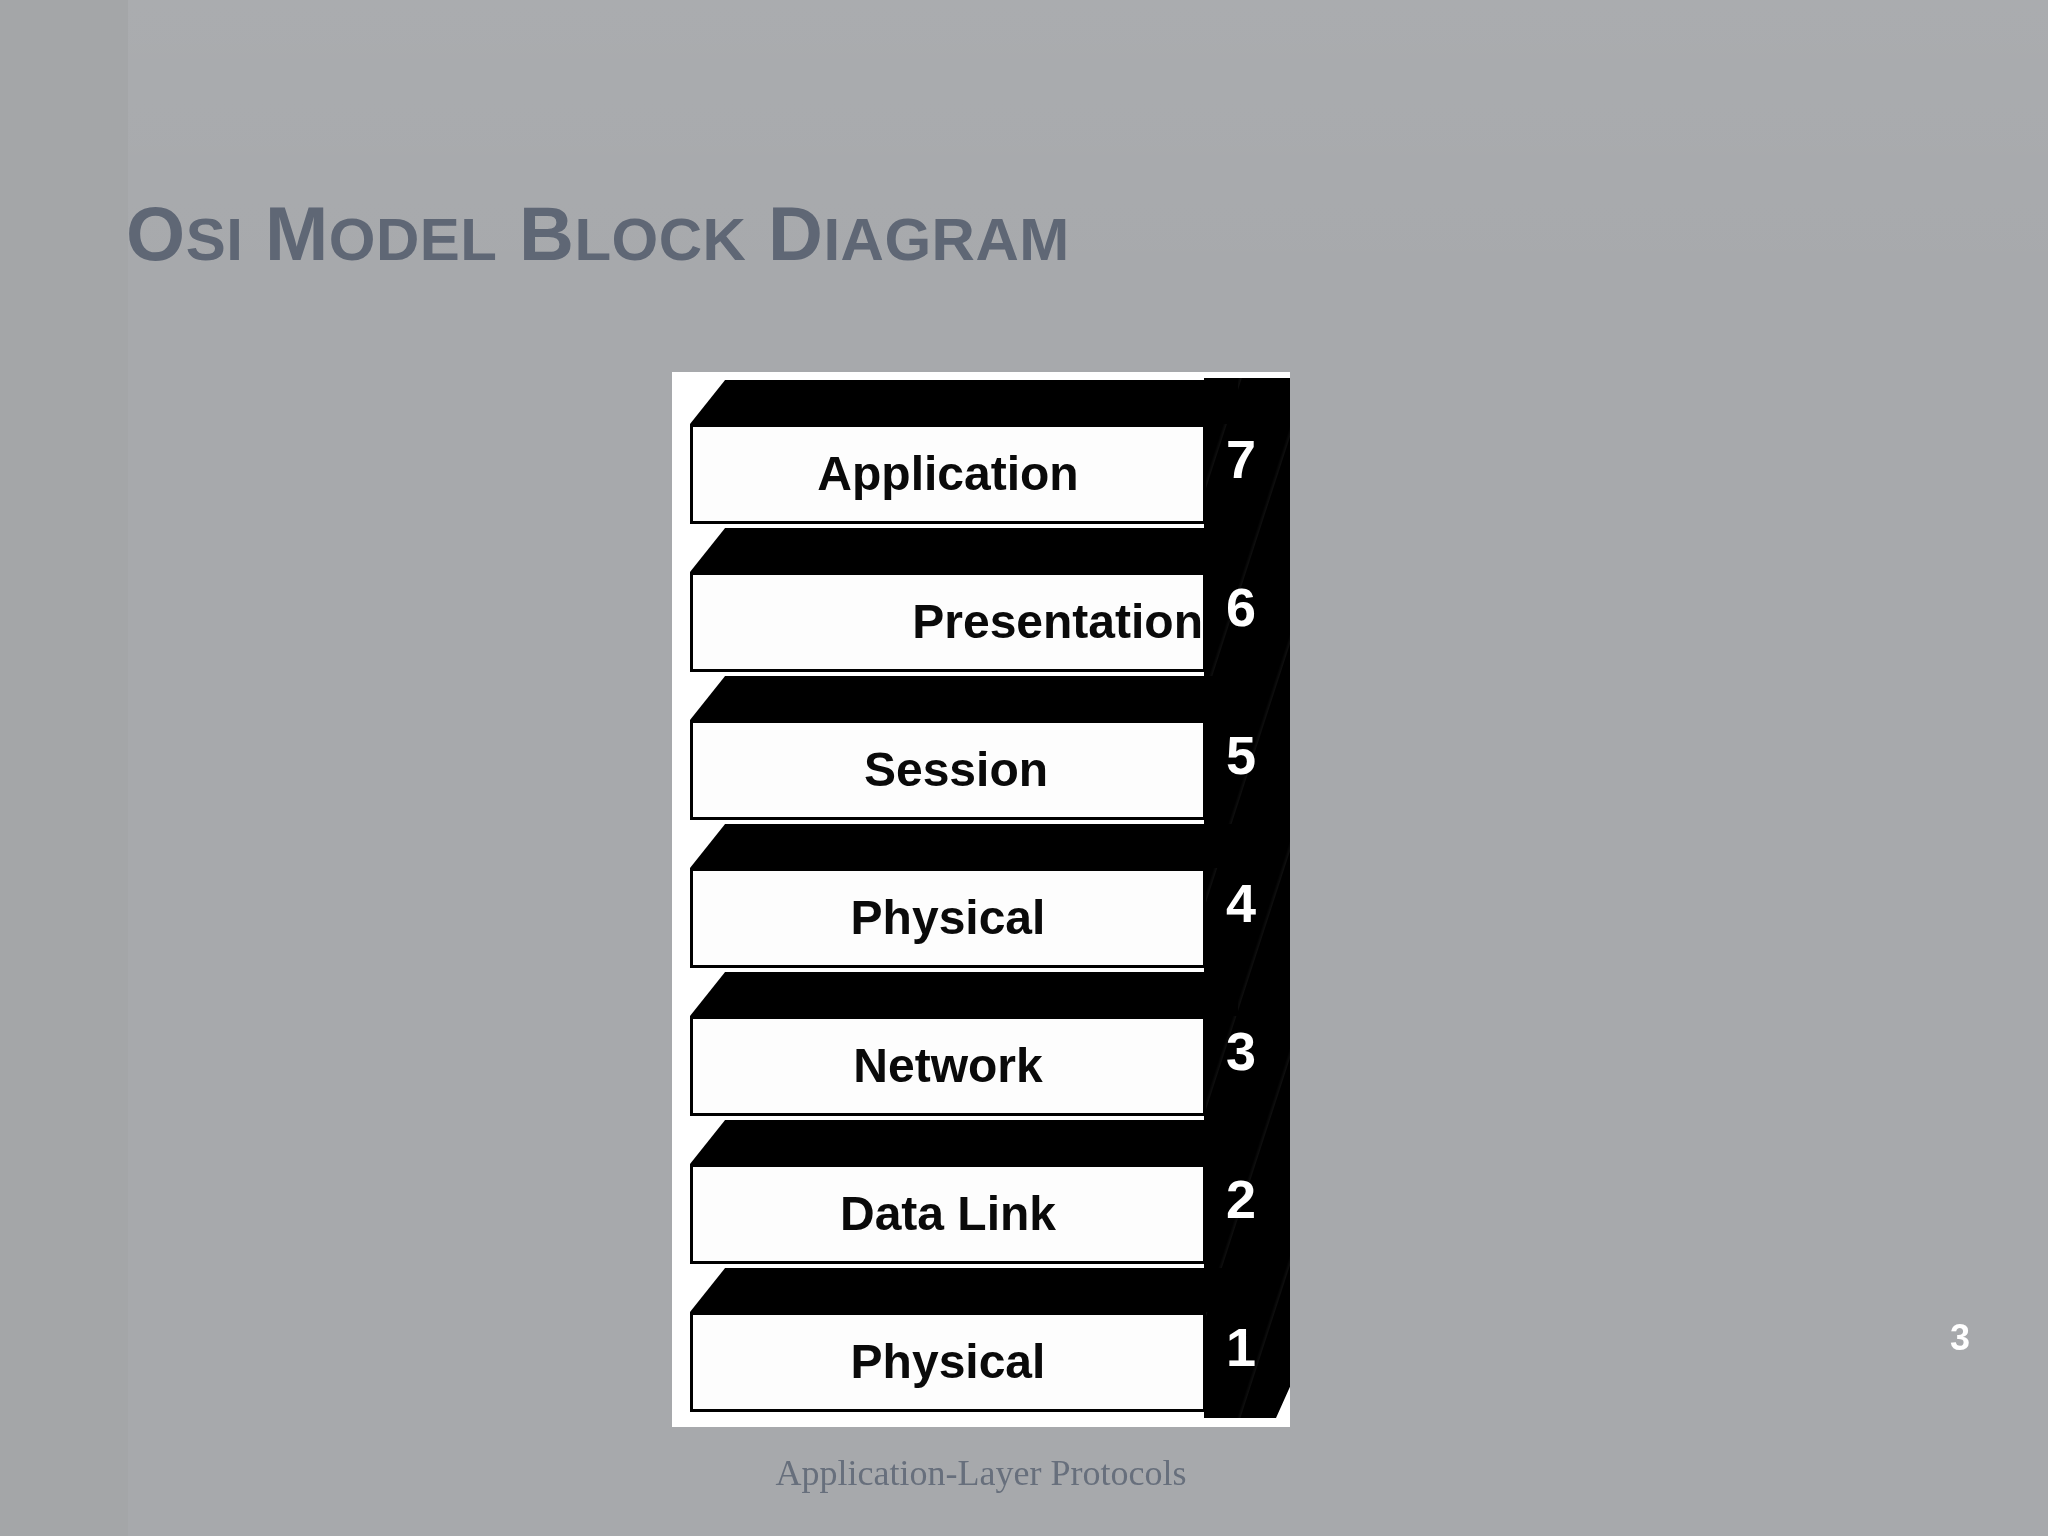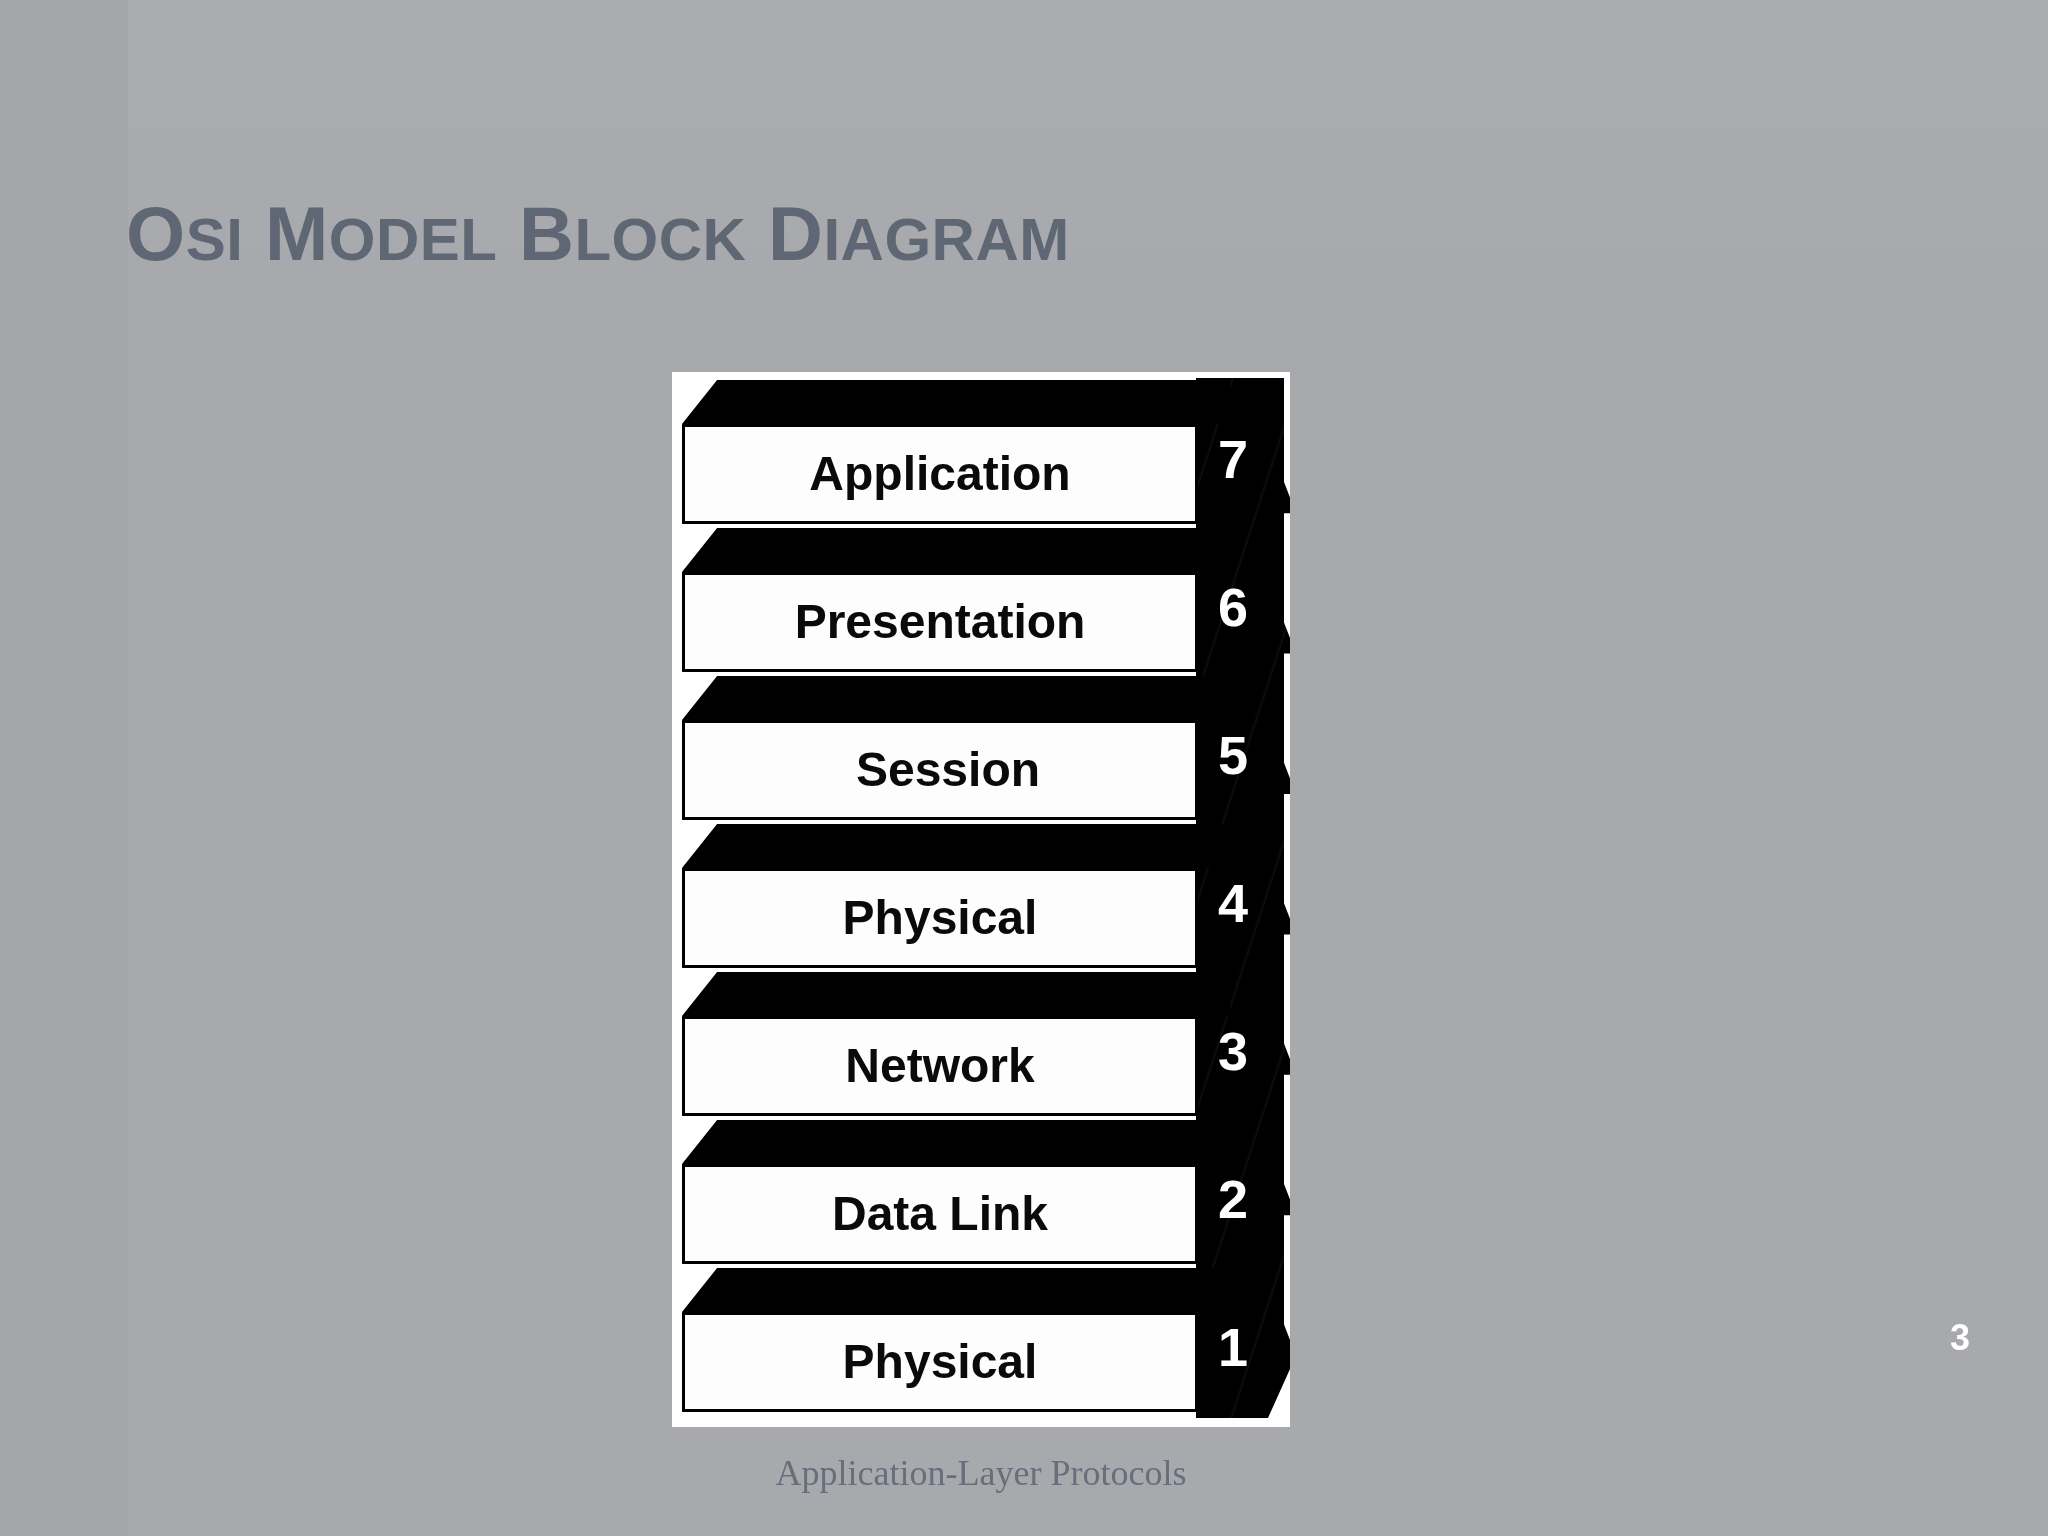--- a/index.html
+++ b/index.html
@@ -71,21 +71,21 @@
     top: 372px;
     width: 618px;
     height: 1055px;
     background: #ffffff;
     overflow: hidden;
   }
 
   
   #stack {
     position: absolute;
-    left: 8px;
+    left: 16px;
     top: 0px;
     width: 618px;
     height: 1055px;
   }
 
   
   #side-column {
     position: absolute;
     left: 516px;
     top: 6px;
@@ -214,21 +214,21 @@
 
     <div class="layer-row" style="top: 8px;">
           <div class="layer-top"></div>
           <div class="layer-plate" style="top: 44px; height: 100px;">
             <div class="layer-label">Application</div>
           </div>
         </div>
         <div class="layer-number" style="left: 538px; top: 60px;">7</div>
         <div class="layer-row" style="top: 156px;">
           <div class="layer-top"></div>
-          <div class="layer-plate" style="top: 44px; height: 100px;">
+          <div class="layer-plate" style="top: 44px; height: 100px; justify-content: flex-end;">
             <div class="layer-label">Presentation</div>
           </div>
         </div>
         <div class="layer-number" style="left: 538px; top: 208px;">6</div>
         <div class="layer-row" style="top: 304px;">
           <div class="layer-top"></div>
           <div class="layer-plate" style="top: 44px; height: 100px; padding-left: 16px;">
             <div class="layer-label">Session</div>
           </div>
         </div>

